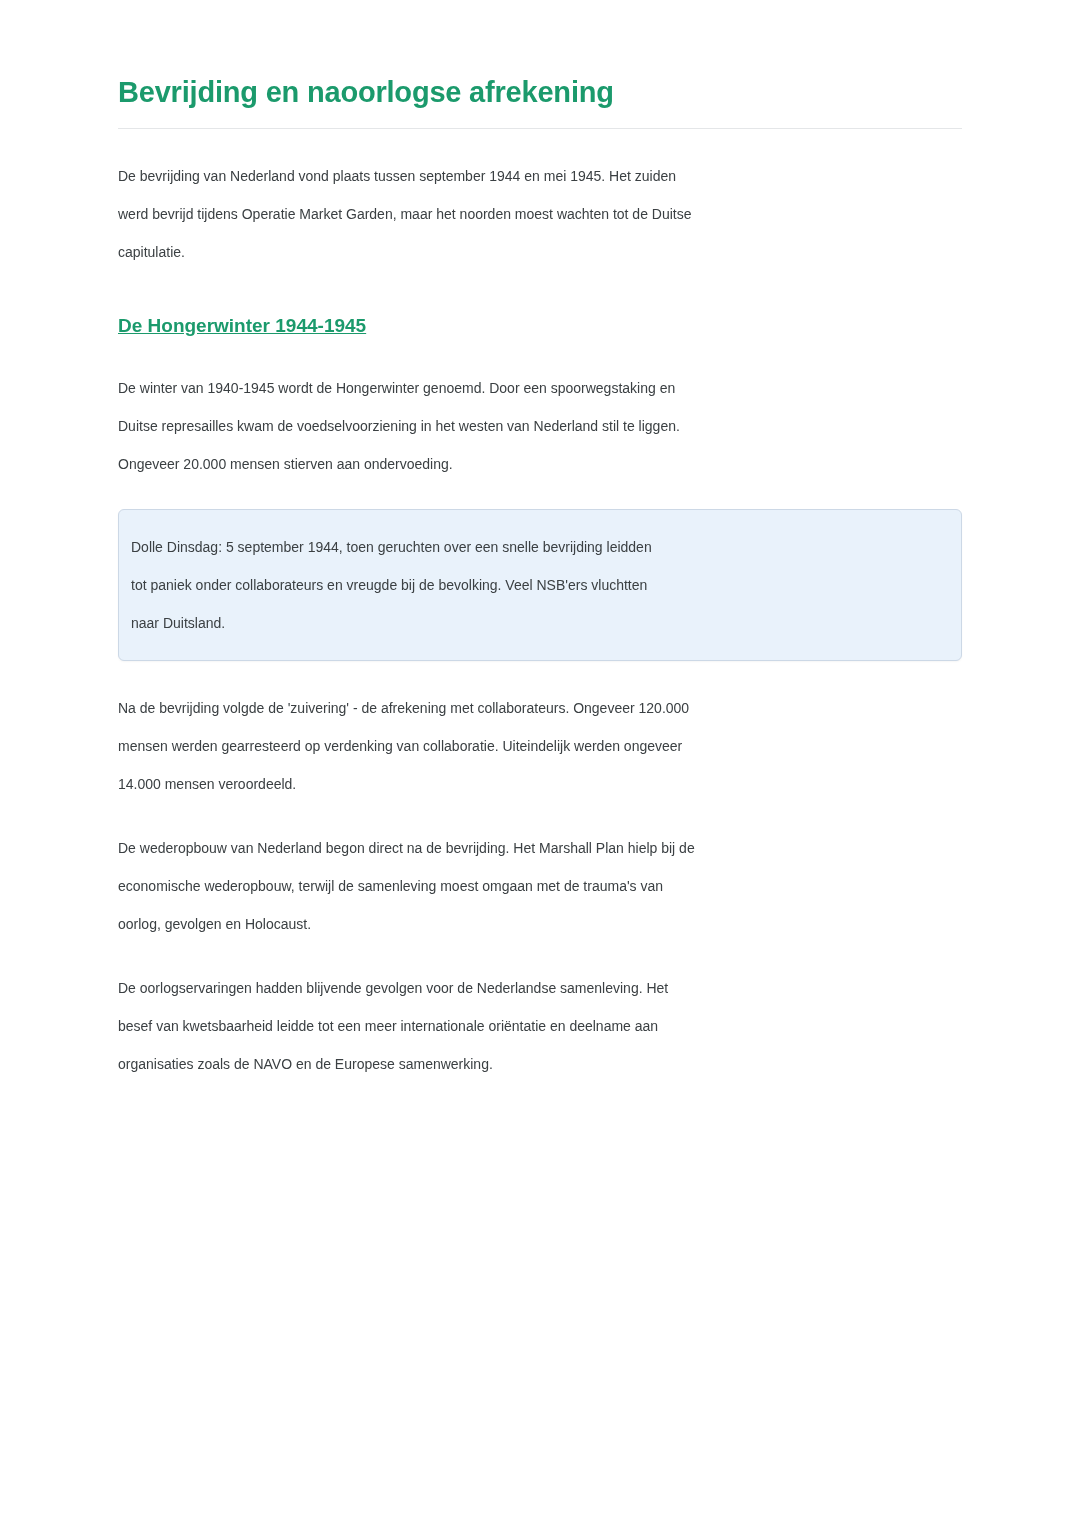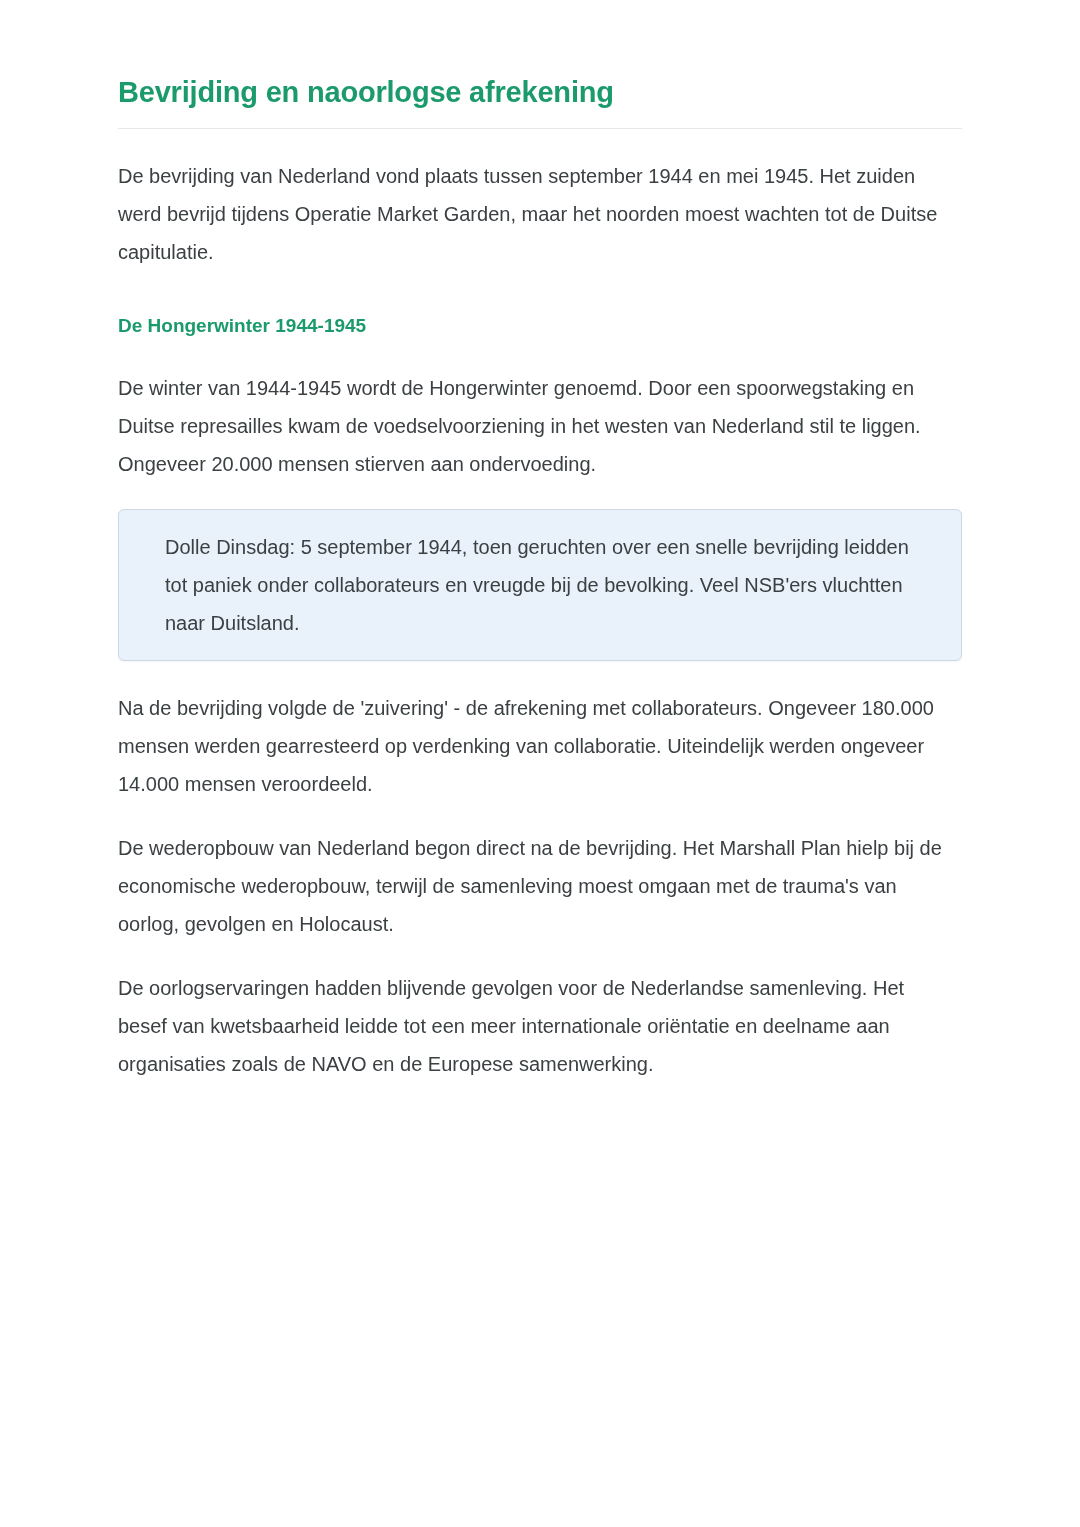--- a/index.html
+++ b/index.html
@@ -21,37 +21,38 @@
     font-weight: 700;
     letter-spacing: -0.2px;
     margin: 0 0 16px 0;
   }
   .divider {
     border: none;
     border-top: 1px solid var(--divider, #e4e6e8);
     margin: 0 0 28px 0;
   }
   p.body-text {
-    font-size: 20px;
+    font-size: 14px;
     line-height: 38px;
     margin: 0 0 26px 0;
     white-space: pre-line;
     color: var(--body-text, #3b4043);
   }
   h2.section-heading {
     color: var(--heading-green, #1b9a6c);
     font-size: 19px;
     line-height: 1.2;
     font-weight: 700;
     margin: 44px 0 32px 0;
+    text-decoration: underline;
   }
   .callout {
     box-sizing: border-box;
     border-radius: 6px;
-    padding: 18px 46px;
+    padding: 18px 12px;
     margin: 8px 0 28px 0;
     box-shadow: 0 1px 2px rgba(0,0,0,0.04);
   }
   .callout p.body-text { margin: 0; }
   .callout-blue {
     background: var(--callout-blue-bg, #e9f2fb);
     border: 1px solid var(--callout-blue-border, #ccd8e6);
   }
   .callout-green {
     background: var(--callout-green-bg, #e9f5ee);
@@ -66,31 +67,31 @@
   <h1 class="doc-title">Bevrijding en naoorlogse afrekening</h1>
 
   <hr class="divider">
 
   <p class="body-text">De bevrijding van Nederland vond plaats tussen september 1944 en mei 1945. Het zuiden
 werd bevrijd tijdens Operatie Market Garden, maar het noorden moest wachten tot de Duitse
 capitulatie.</p>
 
   <h2 class="section-heading">De Hongerwinter 1944-1945</h2>
 
-  <p class="body-text">De winter van 1944-1945 wordt de Hongerwinter genoemd. Door een spoorwegstaking en
+  <p class="body-text">De winter van 1940-1945 wordt de Hongerwinter genoemd. Door een spoorwegstaking en
 Duitse represailles kwam de voedselvoorziening in het westen van Nederland stil te liggen.
 Ongeveer 20.000 mensen stierven aan ondervoeding.</p>
 
   <div class="callout callout-blue">
     <p class="body-text">Dolle Dinsdag: 5 september 1944, toen geruchten over een snelle bevrijding leidden
 tot paniek onder collaborateurs en vreugde bij de bevolking. Veel NSB'ers vluchtten
 naar Duitsland.</p>
   </div>
 
-  <p class="body-text">Na de bevrijding volgde de 'zuivering' - de afrekening met collaborateurs. Ongeveer 180.000
+  <p class="body-text">Na de bevrijding volgde de 'zuivering' - de afrekening met collaborateurs. Ongeveer 120.000
 mensen werden gearresteerd op verdenking van collaboratie. Uiteindelijk werden ongeveer
 14.000 mensen veroordeeld.</p>
 
 
   <p class="body-text">De wederopbouw van Nederland begon direct na de bevrijding. Het Marshall Plan hielp bij de
 economische wederopbouw, terwijl de samenleving moest omgaan met de trauma's van
 oorlog, gevolgen en Holocaust.</p>
 
   <p class="body-text">De oorlogservaringen hadden blijvende gevolgen voor de Nederlandse samenleving. Het
 besef van kwetsbaarheid leidde tot een meer internationale oriëntatie en deelname aan

